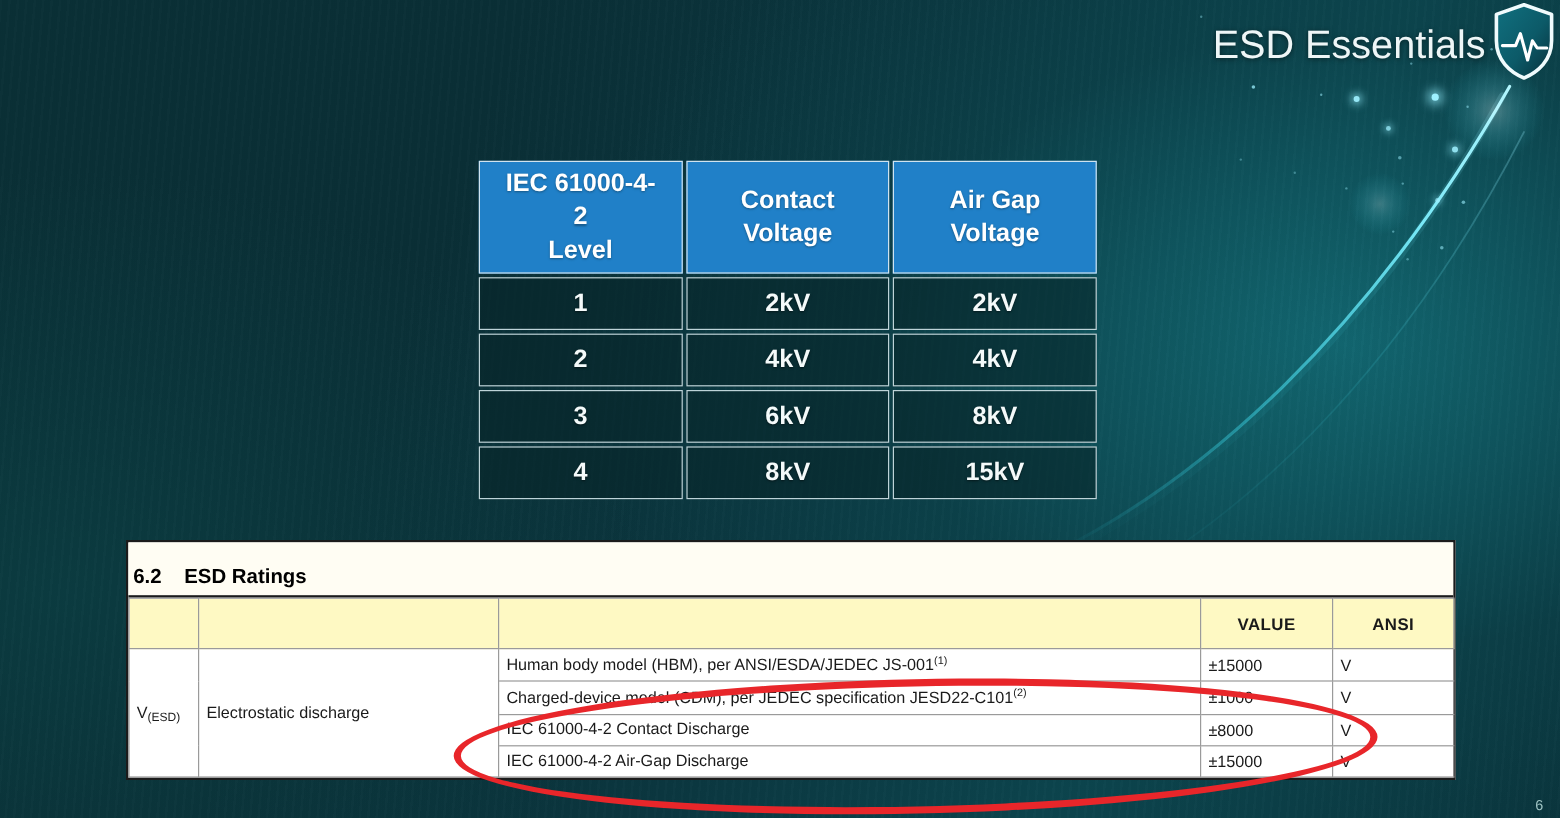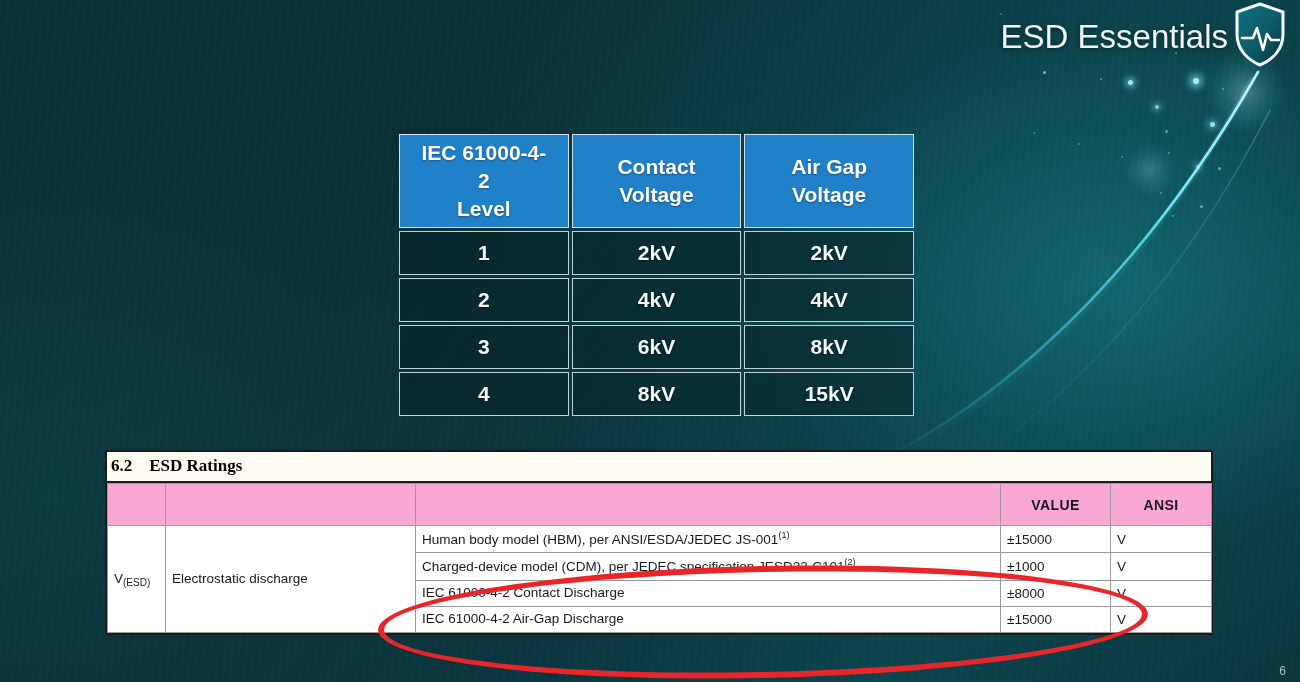--- a/index.html
+++ b/index.html
@@ -51,21 +51,21 @@
     font-weight: 400;
     color: #f2f7f7;
     letter-spacing: 0.1px;
     text-shadow: 0 1px 3px rgba(0,0,0,0.55);
     white-space: nowrap;
   }
 
   
   #brand {
     position: absolute;
-    right: 14px;
+    right: 4px;
     top: 6px;
     display: flex;
     align-items: center;
     gap: 6px;
     justify-content: center;
   }
   #brand-text {
     font-size: 33px;
     font-weight: 400;
     color: #eef6f7;
@@ -125,39 +125,38 @@
     width: 1108px;
     background: #ffffff;
     border: 2px solid #1b1b1b;
     font-family: "Liberation Sans", sans-serif;
   }
   #ds-title {
     background: #fffdf3;
     color: #000000;
     font-size: 17px;
     font-weight: bold;
-    padding: 4px 0 5px 4px;
+    padding: 19px 0 5px 4px;
     border-bottom: 2px solid #1b1b1b;
     white-space: pre;
-    font-family: Liberation Serif, serif;
   }
   #ds-table {
     width: 100%;
     border-collapse: collapse;
     table-layout: fixed;
   }
   #ds-table td, #ds-table th {
     border: 1px solid #9a9a9a;
     font-size: 13.5px;
     color: #1a1a1a;
     padding: 4px 6px;
     vertical-align: middle;
   }
   #ds-table thead td, #ds-table thead th {
-    background: #f9a8d4;
+    background: #fef9c3;
     font-weight: bold;
     text-align: center;
     font-size: 14px;
     letter-spacing: 0.4px;
     height: 42px;
     padding: 2px 4px;
   }
   .ds-desc { text-align: left; line-height: 1.25; }
   .ds-val, .ds-unit { font-size: 13.5px; }
   .ds-param { text-align: left; vertical-align: middle; padding-left: 6px; font-size: 14px; }

